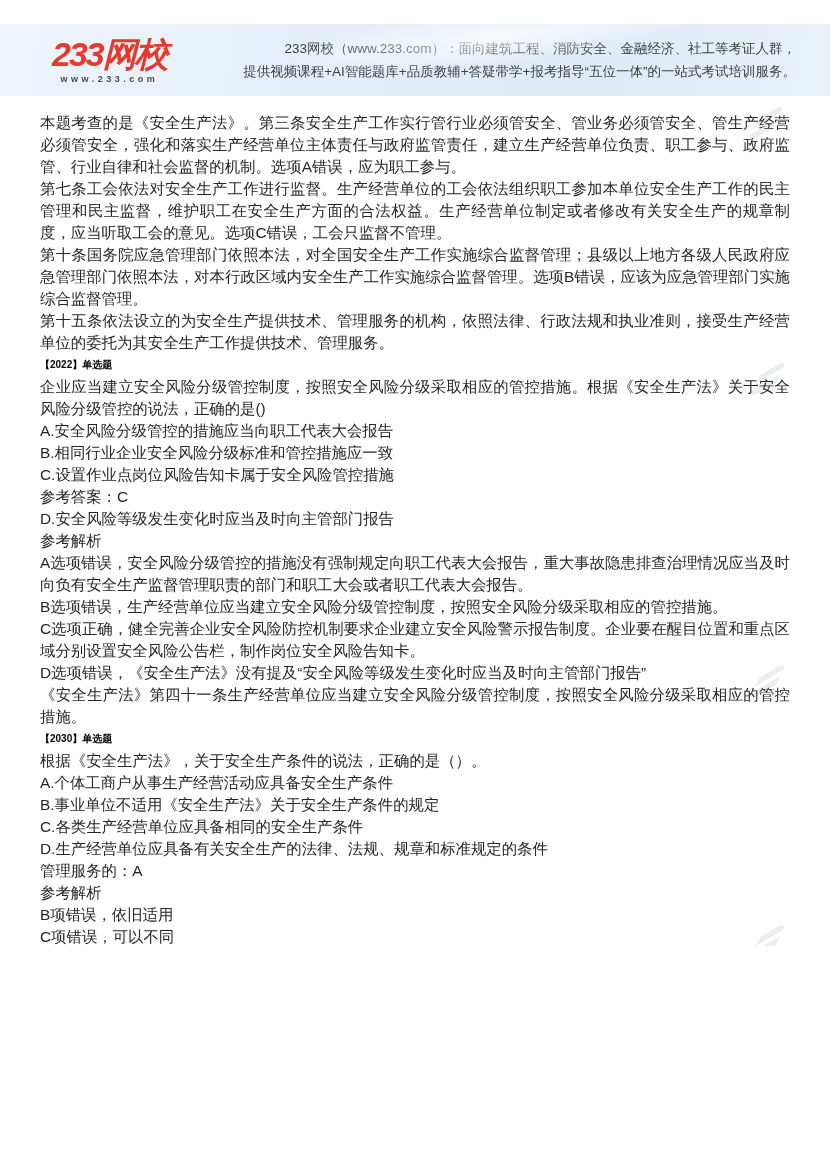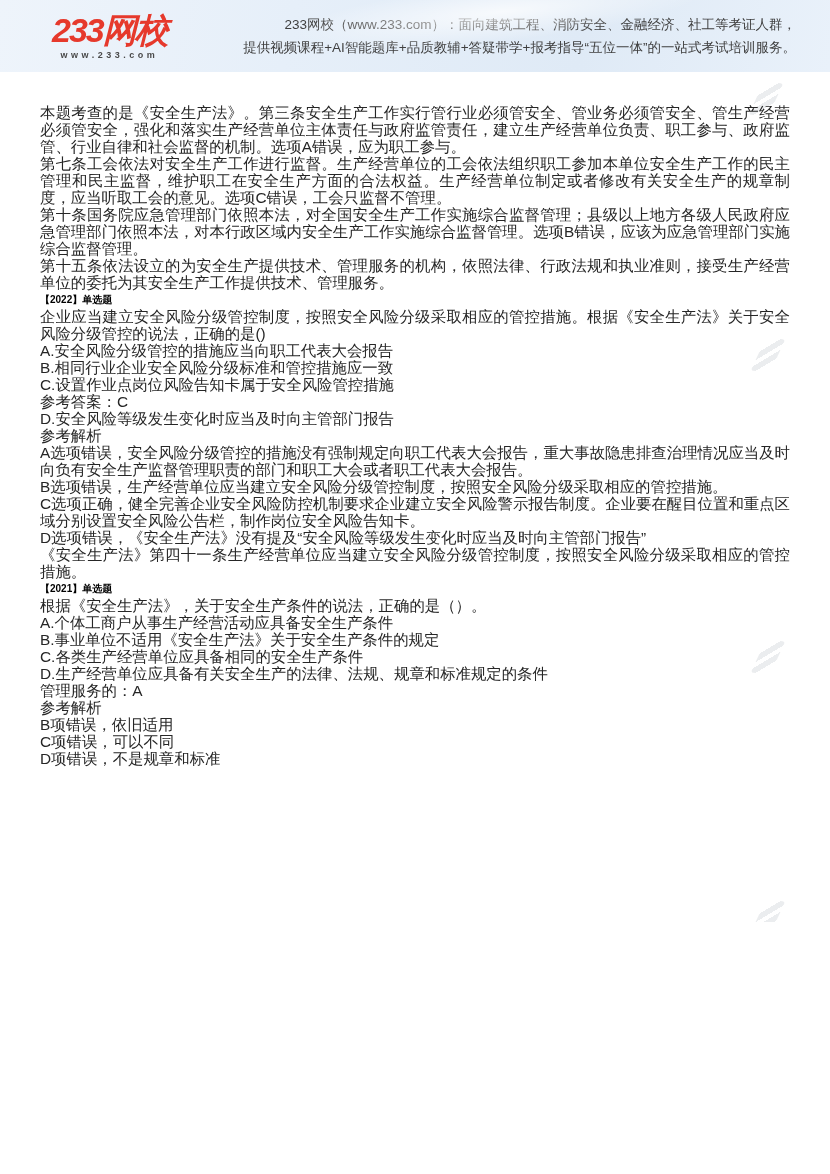--- a/index.html
+++ b/index.html
@@ -1,33 +1,33 @@
 <!DOCTYPE html>
 <html><head>
 <meta charset="utf-8">
 <style>
   html,body{margin:0;padding:0;background:#fff;}
   .page{position:relative;width:830px;height:922px;background:#fff;overflow:hidden;
-        font-family:"Liberation Sans","DejaVu Sans",sans-serif;}
+        font-family:"Liberation Sans","DejaVu Sans",sans-serif;margin-top:24px;}
 
   
   .hdr{position:absolute;top:0;left:0;width:830px;height:72px;box-sizing:border-box;
        background:linear-gradient(100deg,#eef4fb 0%,#e6eff9 35%,#dfeaf6 70%,#e9f1fa 100%);
        display:flex;align-items:center;justify-content:space-between;padding:0 34px 0 52px;}
   .hdr::after{content:"";position:absolute;right:120px;top:-18px;width:420px;height:60px;
        background:radial-gradient(ellipse at center,rgba(255,255,255,.75),rgba(255,255,255,0) 70%);
        transform:rotate(-6deg);pointer-events:none;}
   .logo{display:flex;flex-direction:column;align-items:center;}
   .logo-text{font-size:34px;font-weight:800;font-style:italic;color:#e6392c;letter-spacing:-2px;line-height:34px;}
   .logo-url{font-size:9px;color:#4a4a4a;letter-spacing:3.5px;margin-top:3px;font-weight:bold;}
   .tagline{font-size:13.5px;color:#3e3e3e;line-height:23px;text-align:right;max-width:575px;}
 
   
-  .doc{position:absolute;top:72px;left:40px;width:750px;padding-top:32px;
-       font-size:15.4px;line-height:17px;color:#262626;text-align:justify;}
+  .doc{position:absolute;top:72px;left:40px;width:750px;padding-top:16px;
+       font-size:15.4px;line-height:22px;color:#262626;text-align:justify;}
   .blk{margin:0;}
   .blk.h{font-weight:bold;color:#000;font-size:10px;}
 
   
   .ftr{position:absolute;top:1106px;left:0;width:830px;display:flex;justify-content:center;
        align-items:flex-start;gap:14px;}
   .qr{position:relative;width:58px;height:58px;background:#fff;flex:0 0 auto;}
   .qr-grid{display:grid;grid-template-columns:repeat(21,1fr);grid-template-rows:repeat(21,1fr);
        width:58px;height:58px;}
   .qr-grid i{display:block;}
@@ -85,21 +85,21 @@
       <p class="blk p">B.相同行业企业安全风险分级标准和管控措施应一致</p>
       <p class="blk p">C.设置作业点岗位风险告知卡属于安全风险管控措施</p>
       <p class="blk p">参考答案：C</p>
       <p class="blk p">D.安全风险等级发生变化时应当及时向主管部门报告</p>
       <p class="blk p">参考解析</p>
       <p class="blk p">A选项错误，安全风险分级管控的措施没有强制规定向职工代表大会报告，重大事故隐患排查治理情况应当及时向负有安全生产监督管理职责的部门和职工大会或者职工代表大会报告。</p>
       <p class="blk p">B选项错误，生产经营单位应当建立安全风险分级管控制度，按照安全风险分级采取相应的管控措施。</p>
       <p class="blk p">C选项正确，健全完善企业安全风险防控机制要求企业建立安全风险警示报告制度。企业要在醒目位置和重点区域分别设置安全风险公告栏，制作岗位安全风险告知卡。</p>
       <p class="blk p">D选项错误，《安全生产法》没有提及“安全风险等级发生变化时应当及时向主管部门报告”</p>
       <p class="blk p">《安全生产法》第四十一条生产经营单位应当建立安全风险分级管控制度，按照安全风险分级采取相应的管控措施。</p>
-      <p class="blk h">【2021】单选题</p>
+      <p class="blk h">【2030】单选题</p>
       <p class="blk p">根据《安全生产法》，关于安全生产条件的说法，正确的是（）。</p>
       <p class="blk p">A.个体工商户从事生产经营活动应具备安全生产条件</p>
       <p class="blk p">B.事业单位不适用《安全生产法》关于安全生产条件的规定</p>
       <p class="blk p">C.各类生产经营单位应具备相同的安全生产条件</p>
       <p class="blk p">D.生产经营单位应具备有关安全生产的法律、法规、规章和标准规定的条件</p>
       <p class="blk p">管理服务的：A</p>
       <p class="blk p">参考解析</p>
       <p class="blk p">B项错误，依旧适用</p>
       <p class="blk p">C项错误，可以不同</p>
       <p class="blk p">D项错误，不是规章和标准</p>

